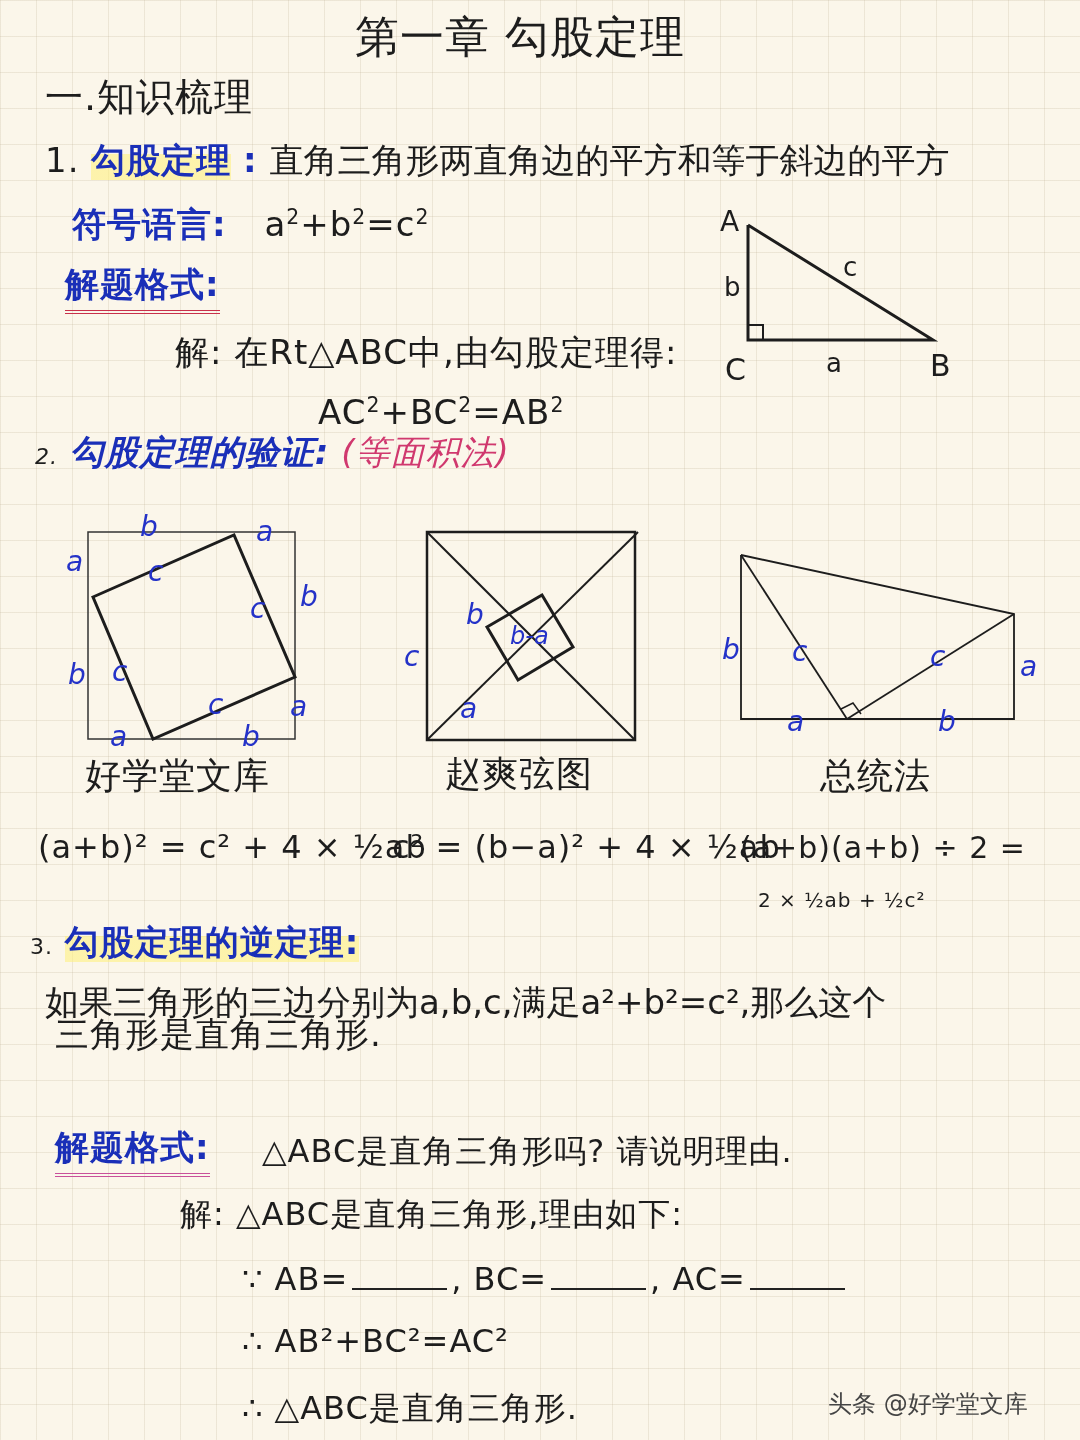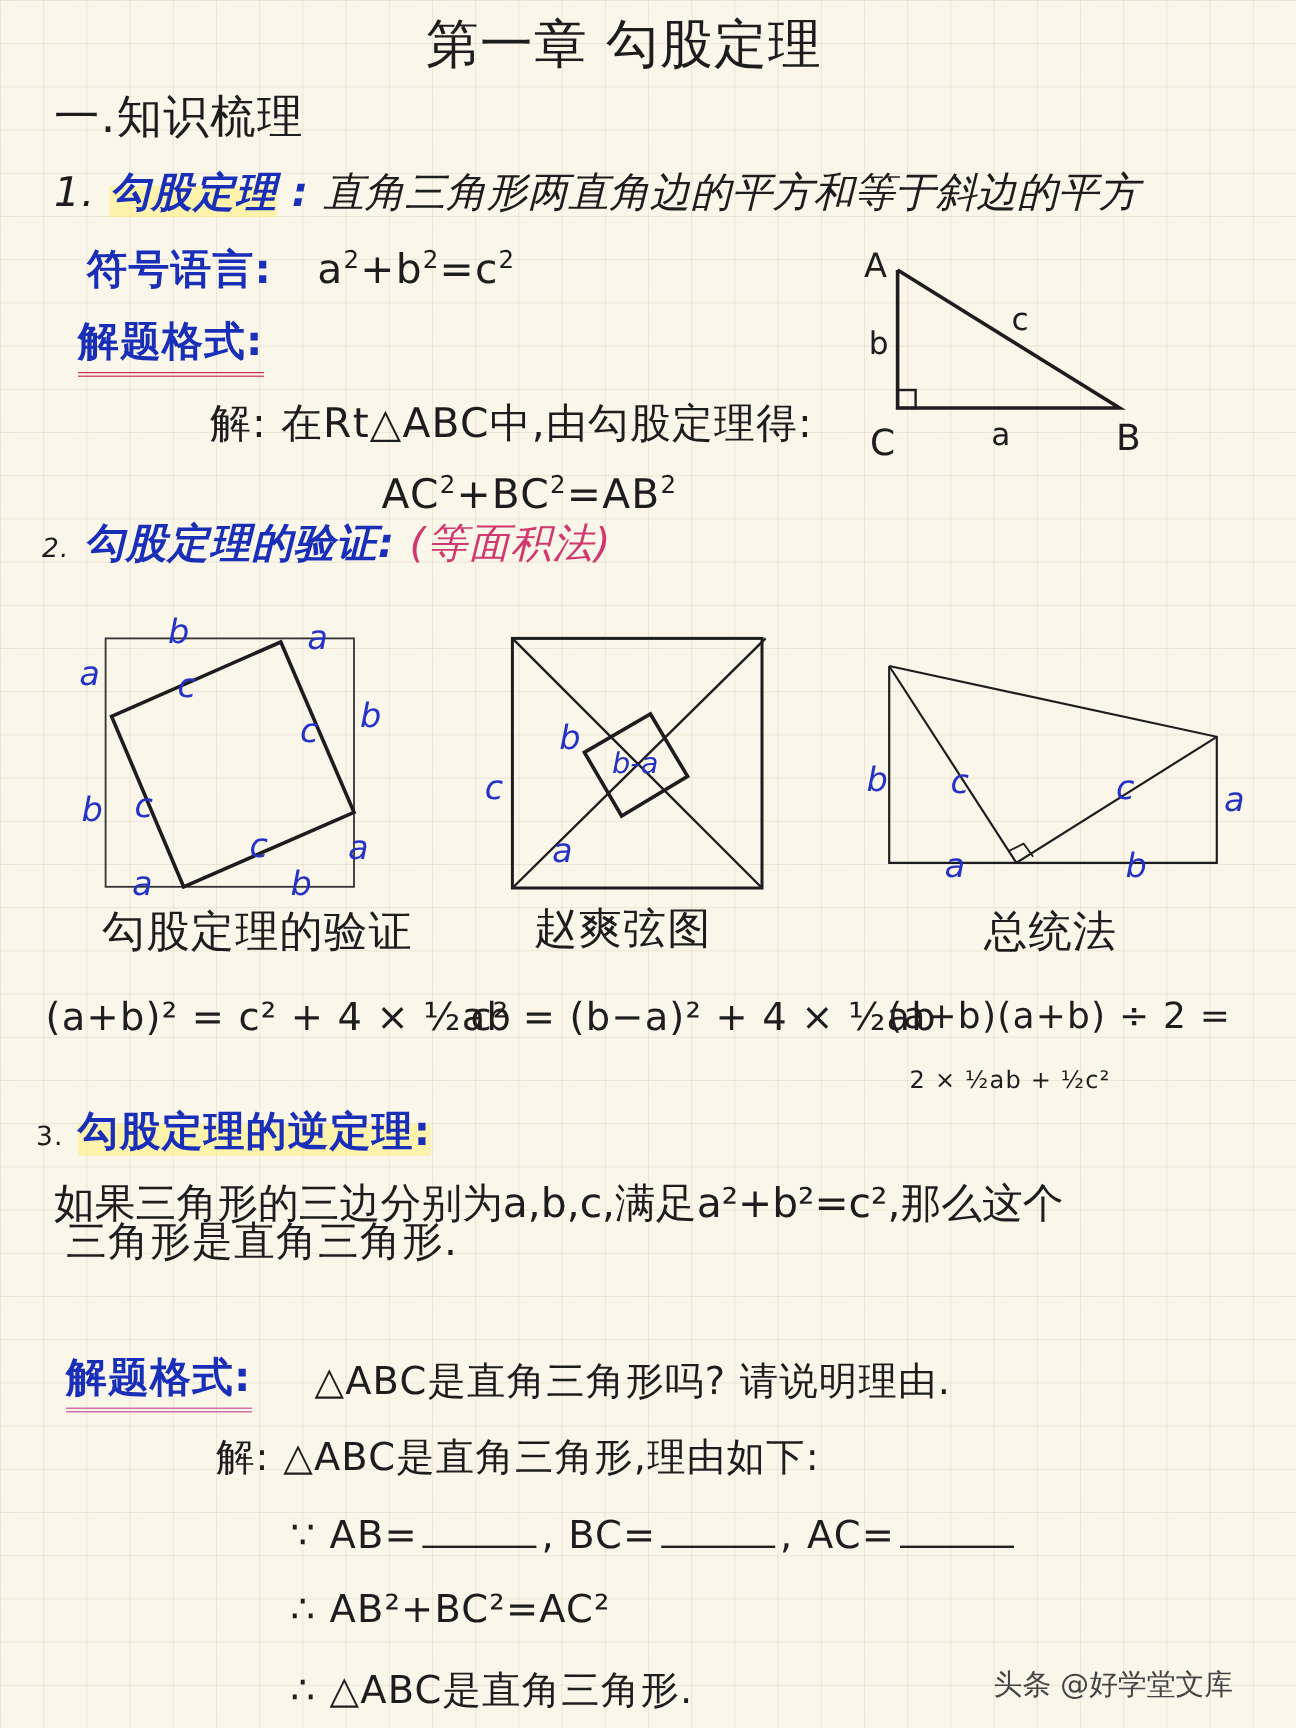--- a/index.html
+++ b/index.html
@@ -26,21 +26,21 @@
   svg{position:absolute;overflow:visible;}
   .watermark{font-family:"DejaVu Sans",sans-serif;color:#444;font-size:24px;}
 </style>
 </head>
 <body>
 
 <div class="abs hand" style="left:355px;top:8px;font-size:44px;">第一章 勾股定理</div>
 
 <div class="abs hand" style="left:45px;top:72px;font-size:38px;">一.知识梳理</div>
 
-<div class="abs hand" style="left:45px;top:138px;font-size:34px;font-style:italic;">
+<div class="abs hand" style="left:45px;top:138px;font-size:34px;">
   <span>1.</span>
   <span class="blue hl">勾股定理</span>
   <span class="blue">:</span>
   <span style="letter-spacing:0px;">直角三角形两直角边的平方和等于斜边的平方</span>
 </div>
 
 <div class="abs hand" style="left:72px;top:202px;font-size:34px;">
   <span class="blue">符号语言:</span>
   <span style="margin-left:26px;text-align:right;">
     <span>a</span><sup>2</sup><span>+b</span><sup>2</sup><span>=c</span><sup>2</sup>
@@ -106,21 +106,21 @@
   <line x1="847" y1="719" x2="1014" y2="614" stroke="#1d1d1d" stroke-width="1.8"></line>
   <polyline points="841,709 853,703 861,714" fill="none" stroke="#1d1d1d" stroke-width="1.5"></polyline>
 </svg>
 <div class="abs lbl" style="left:722px;top:633px;font-size:28px;">b</div>
 <div class="abs lbl" style="left:792px;top:635px;font-size:28px;">c</div>
 <div class="abs lbl" style="left:930px;top:640px;font-size:28px;">c</div>
 <div class="abs lbl" style="left:1020px;top:650px;font-size:28px;">a</div>
 <div class="abs lbl" style="left:787px;top:705px;font-size:28px;">a</div>
 <div class="abs lbl" style="left:938px;top:705px;font-size:28px;">b</div>
 
-<div class="abs hand" style="left:85px;top:752px;font-size:36px;">勾股定理的验证</div>
+<div class="abs hand" style="left:85px;top:752px;font-size:36px;">好学堂文库</div>
 <div class="abs hand" style="left:445px;top:750px;font-size:36px;">赵爽弦图</div>
 <div class="abs hand" style="left:820px;top:752px;font-size:36px;">总统法</div>
 
 <div class="abs hand" style="left:38px;top:828px;font-size:32px;">(a+b)² = c² + 4 × ½ab</div>
 <div class="abs hand" style="left:392px;top:828px;font-size:32px;">c² = (b−a)² + 4 × ½ab</div>
 <div class="abs hand" style="left:740px;top:830px;font-size:30px;">(a+b)(a+b) ÷ 2 =</div>
 <div class="abs hand" style="left:758px;top:888px;font-size:20px;">2 × ½ab + ½c²</div>
 
 <div class="abs hand" style="left:30px;top:920px;font-size:34px;">
   <span style="font-size:22px;">3.</span>

